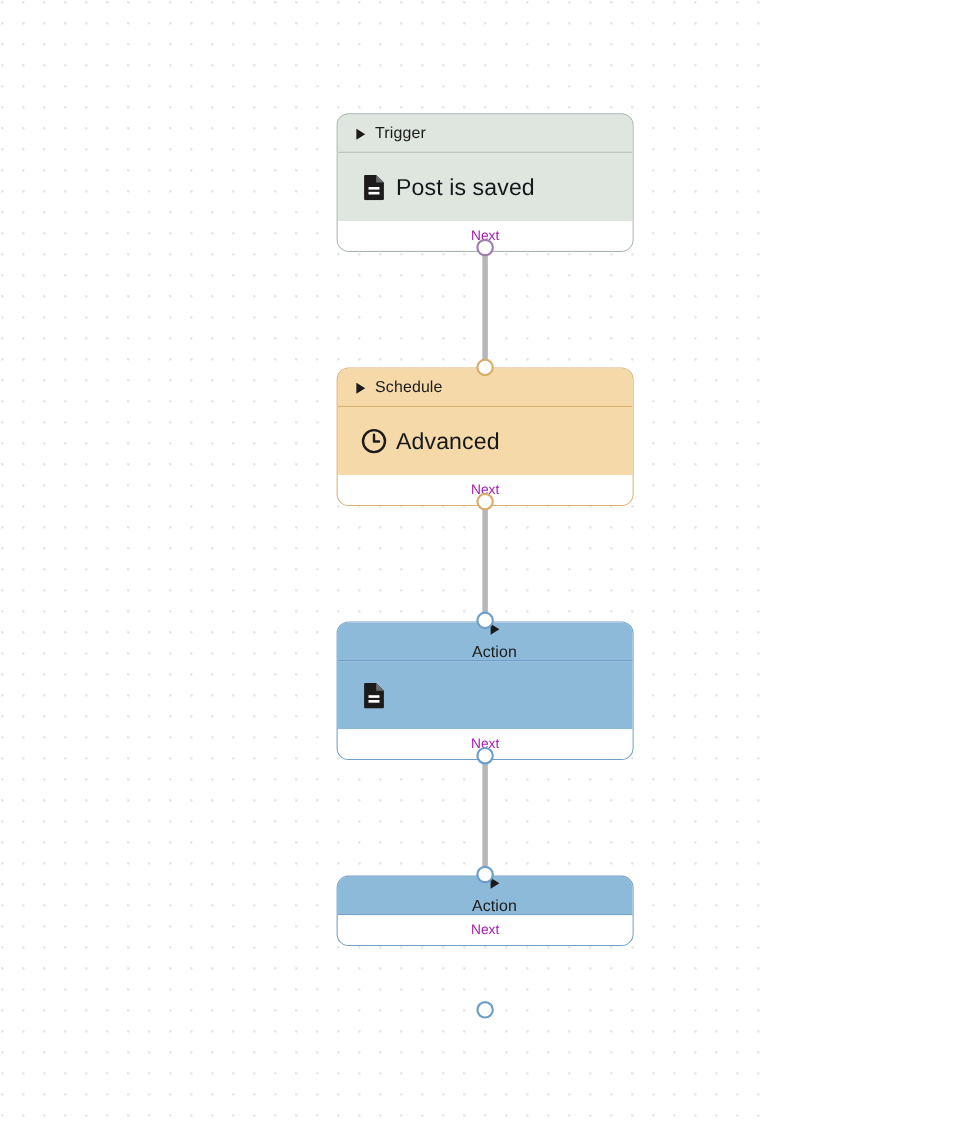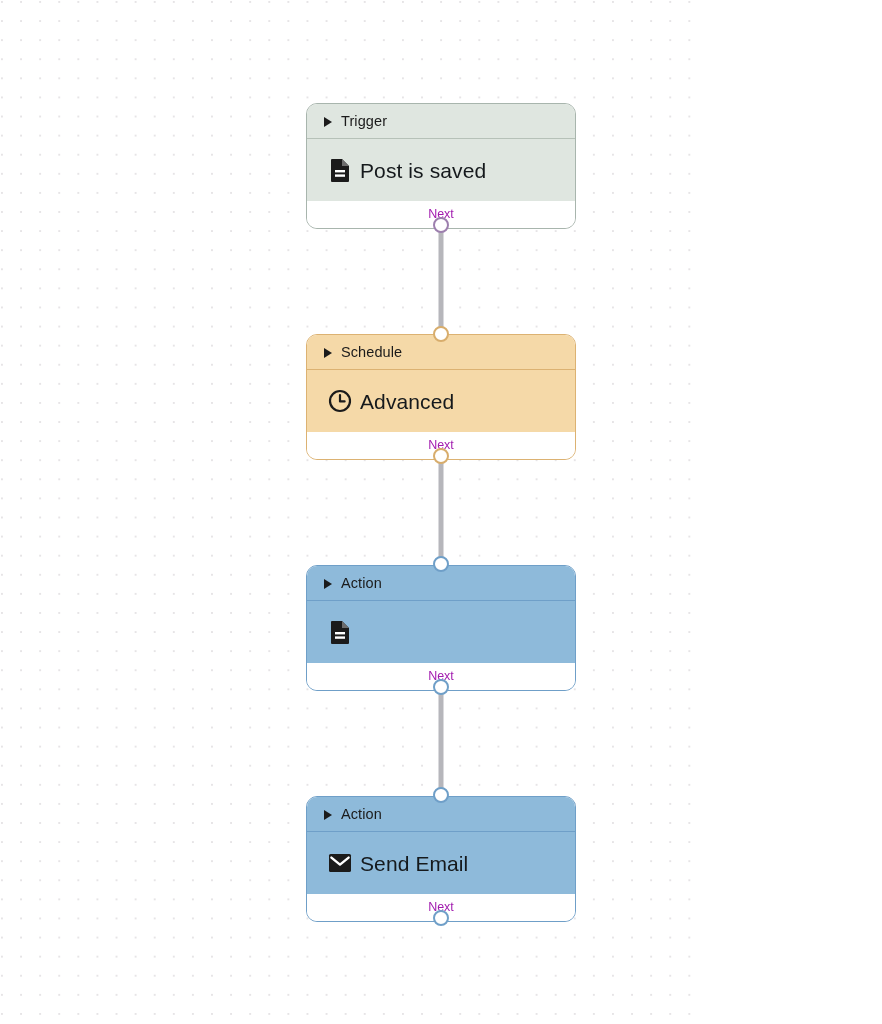--- a/index.html
+++ b/index.html
@@ -126,21 +126,21 @@
 
   .node.advanced {
     border-color: #dcb272;
   }
   .node.advanced .node-header { background: #f5d9a8; border-bottom-color: #dcb272; }
   .node.advanced .node-body   { background: #f5d9a8; }
 
   .node.action {
     border-color: #6f9fc8;
   }
-  .node.action .node-header { background: #8ebada; border-bottom-color: #6f9fc8; }
+  .node.action .node-header { background: #8ebada; border-bottom-color: #6f9fc8; flex-direction: column; }
   .node.action .node-body   { background: #8ebada; }
 
   
   .port {
     position: absolute;
     width: 16px;
     height: 16px;
     border-radius: 50%;
     background: #ffffff;
     border-width: 2.3px;
@@ -222,29 +222,20 @@
     <div class="node-footer">
       <span class="node-footer-label">Next</span>
     </div>
   </div>
 
   <div class="node action" style="left:306px; top:796px;">
     <div class="node-header">
       <span class="disclosure"></span>
       <span class="node-header-label">Action</span>
     </div>
-    <div class="node-body">
-      <span class="node-icon">
-        <svg width="24" height="20" viewBox="0 0 24 20">
-          <rect x="1" y="1" width="22" height="18" rx="1.6" fill="#1b1b1b"></rect>
-          <path d="M3.4 4.6 L12 11.6 L20.6 4.6" fill="none" stroke="#ffffff" stroke-width="2.4" stroke-linecap="round" stroke-linejoin="round"></path>
-        </svg>
-      </span>
-      <span class="node-title">Send Email</span>
-    </div>
     <div class="node-footer">
       <span class="node-footer-label">Next</span>
     </div>
   </div>
 
   <div class="port purple" style="left:441px; top:225px;"></div>
   <div class="port tan" style="left:441px; top:334px;"></div>
   <div class="port tan" style="left:441px; top:456px;"></div>
   <div class="port blue" style="left:441px; top:564px;"></div>
   <div class="port blue" style="left:441px; top:687px;"></div>

